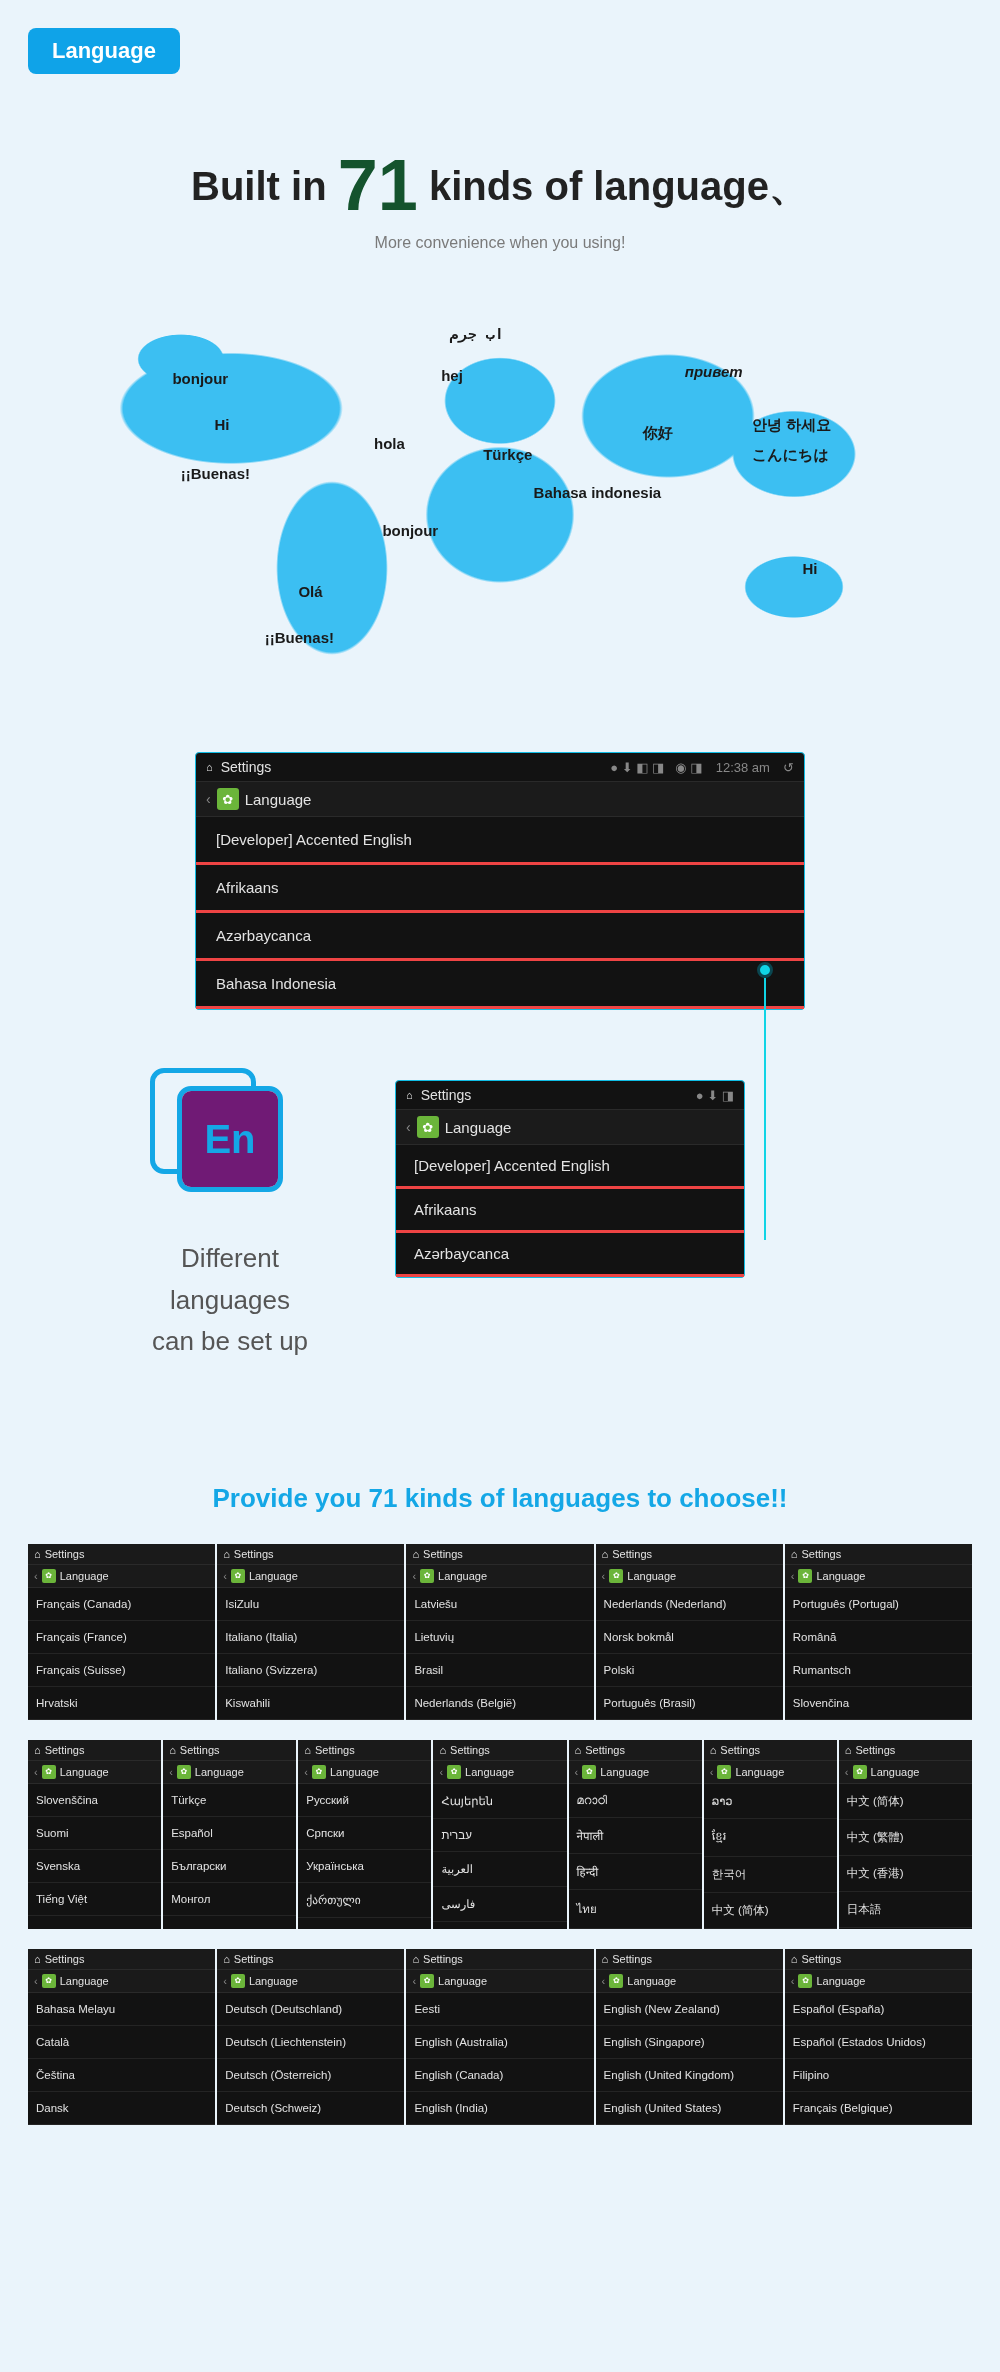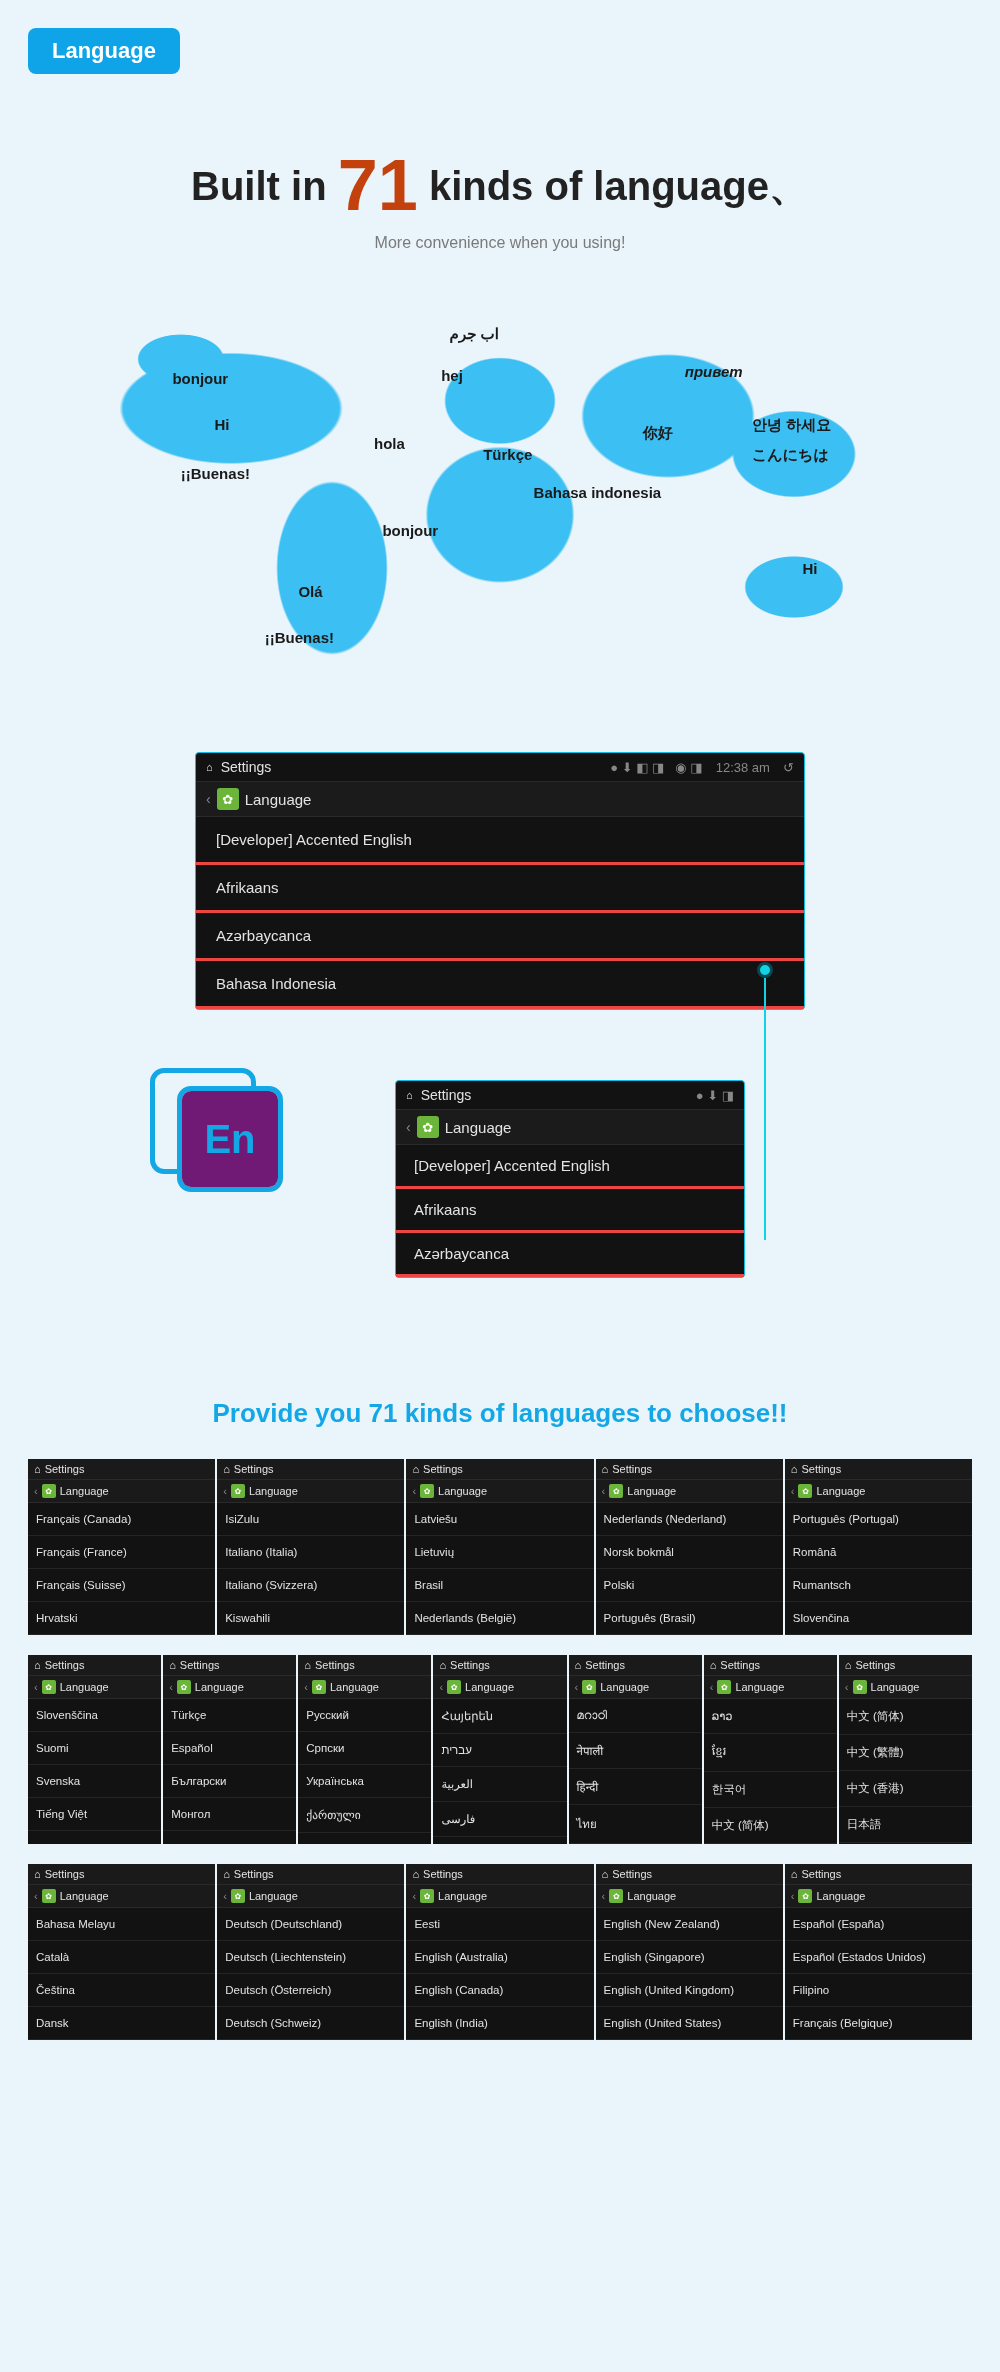--- a/index.html
+++ b/index.html
@@ -1,20 +1,20 @@
 <!DOCTYPE html>
 <html><head>
 <meta charset="utf-8">
 <style>
 *{box-sizing:border-box;margin:0;padding:0}
 body{font-family:Arial,sans-serif;background:#eaf4fb;width:1000px;margin:0 auto;color:#333}
 .lang-badge{background:#0fa3e8;color:#fff;display:inline-block;padding:10px 24px;border-radius:8px;margin:28px 0 0 28px;font-size:22px;font-weight:bold}
 .hero-title{text-align:center;margin-top:70px;font-weight:bold;color:#222}
 .hero-title .line1{font-size:40px}
-.hero-title .line1 .big{font-size:72px;color:#c2410c;vertical-align:-10px}
+.hero-title .line1 .big{font-size:72px;color:#14532d;vertical-align:-10px}
 .hero-title .line2{font-size:40px;margin-top:-8px}
 .hero-sub{text-align:center;font-size:16px;color:#7a7a7a;margin-top:8px}
 .world-map{width:840px;height:380px;margin:50px auto 0;position:relative}
 .map-shape{position:absolute;inset:0;background:
  radial-gradient(ellipse 180px 90px at 18% 28%,#33bdf2 60%,transparent 62%),
  radial-gradient(ellipse 70px 40px at 12% 15%,#33bdf2 60%,transparent 62%),
  radial-gradient(ellipse 90px 140px at 30% 70%,#33bdf2 60%,transparent 62%),
  radial-gradient(ellipse 90px 70px at 50% 26%,#33bdf2 60%,transparent 62%),
  radial-gradient(ellipse 120px 110px at 50% 56%,#33bdf2 60%,transparent 62%),
  radial-gradient(ellipse 140px 100px at 70% 30%,#33bdf2 60%,transparent 62%),
@@ -68,21 +68,21 @@
   <div class="map-shape"></div>
   <div id="map-labels">
       <div class="map-label" style="left: 11%; top: 18%;">bonjour</div>
       <div class="map-label" style="left: 16%; top: 30%;">Hi</div>
       <div class="map-label" style="left: 12%; top: 43%;">¡¡Buenas!</div>
       <div class="map-label" style="left: 26%; top: 74%;">Olá</div>
       <div class="map-label" style="left: 22%; top: 86%;">¡¡Buenas!</div>
       <div class="map-label" style="left: 36%; top: 58%;">bonjour</div>
       <div class="map-label" style="left: 35%; top: 35%; text-align: center;">hola</div>
       <div class="map-label" style="left: 43%; top: 17%;">hej</div>
-      <div class="map-label" style="left: 44%; top: 6%;">اب جرم</div>
+      <div class="map-label" style="left: 44%; top: 6%; font-family: Liberation Mono, monospace;">اب جرم</div>
       <div class="map-label" style="left: 48%; top: 38%;">Türkçe</div>
       <div class="map-label" style="left: 54%; top: 48%;">Bahasa indonesia</div>
       <div class="map-label" style="left: 72%; top: 16%; font-style: italic;">привет</div>
       <div class="map-label" style="left: 67%; top: 32%;">你好</div>
       <div class="map-label" style="left: 80%; top: 30%;">안녕 하세요</div>
       <div class="map-label" style="left: 80%; top: 38%;">こんにちは</div>
       <div class="map-label" style="left: 86%; top: 68%;">Hi</div>
     </div>
 </div>
 
@@ -110,20 +110,24 @@
 </div>
 
 <div class="mid-row">
   <div style="width:210px;text-align:center">
     <div style="position:relative;width:124px;height:124px;margin:0 auto">
       <div class="en-box-back"></div>
       <div class="en-box">
         <div class="en-box-front">En</div>
       </div>
     </div>
+    <div class="mid-text">
+      <div>Different languages</div>
+      <div>can be set up</div>
+    </div>
   </div>
   <div class="settings-panel panel-small">
     <div class="sp-status">
       <span class="home-icon">⌂</span>
       <span class="title">Settings</span>
       <span class="icons">● ⬇ ◨</span>
     </div>
     <div class="sp-sub">
       <span class="chev">‹</span>
       <span class="gear">✿</span>

